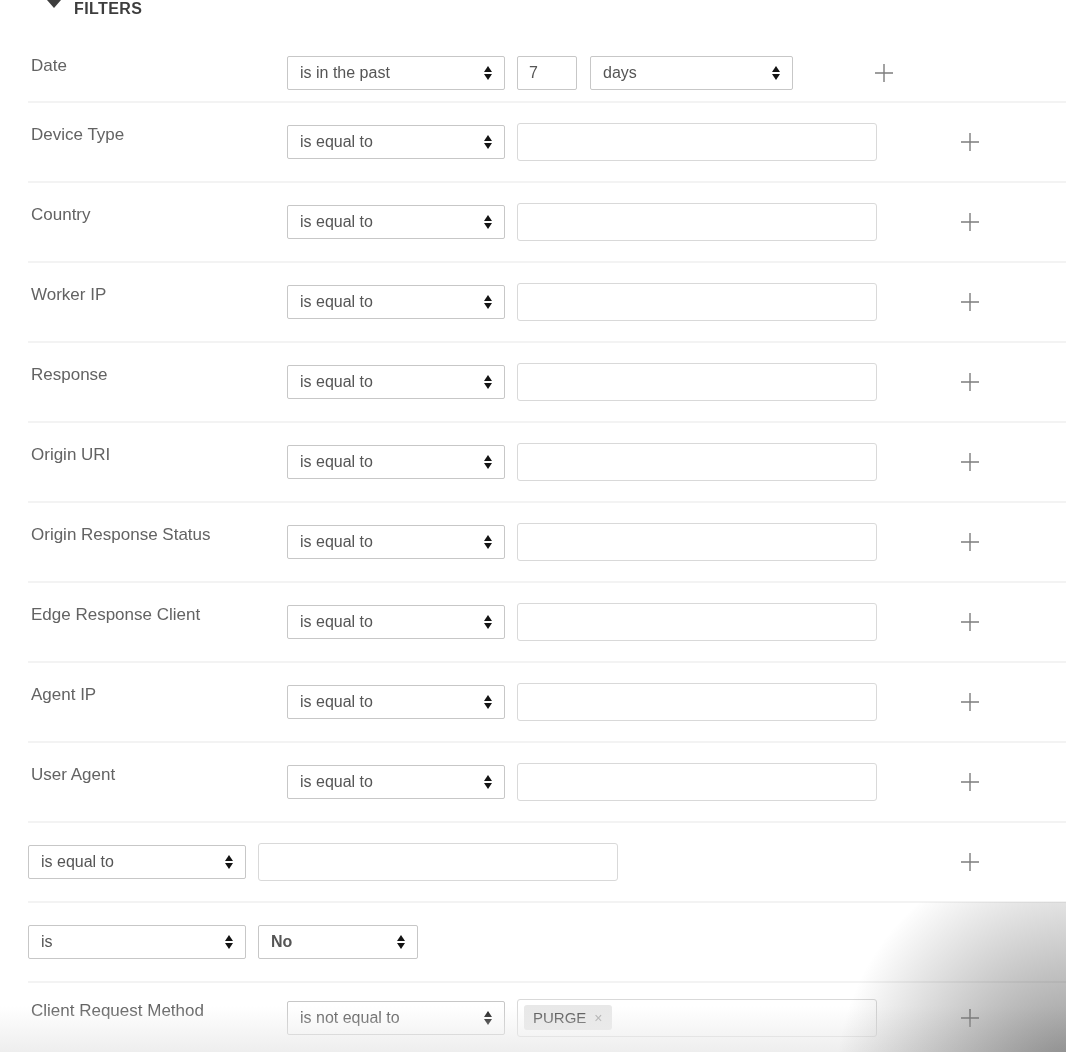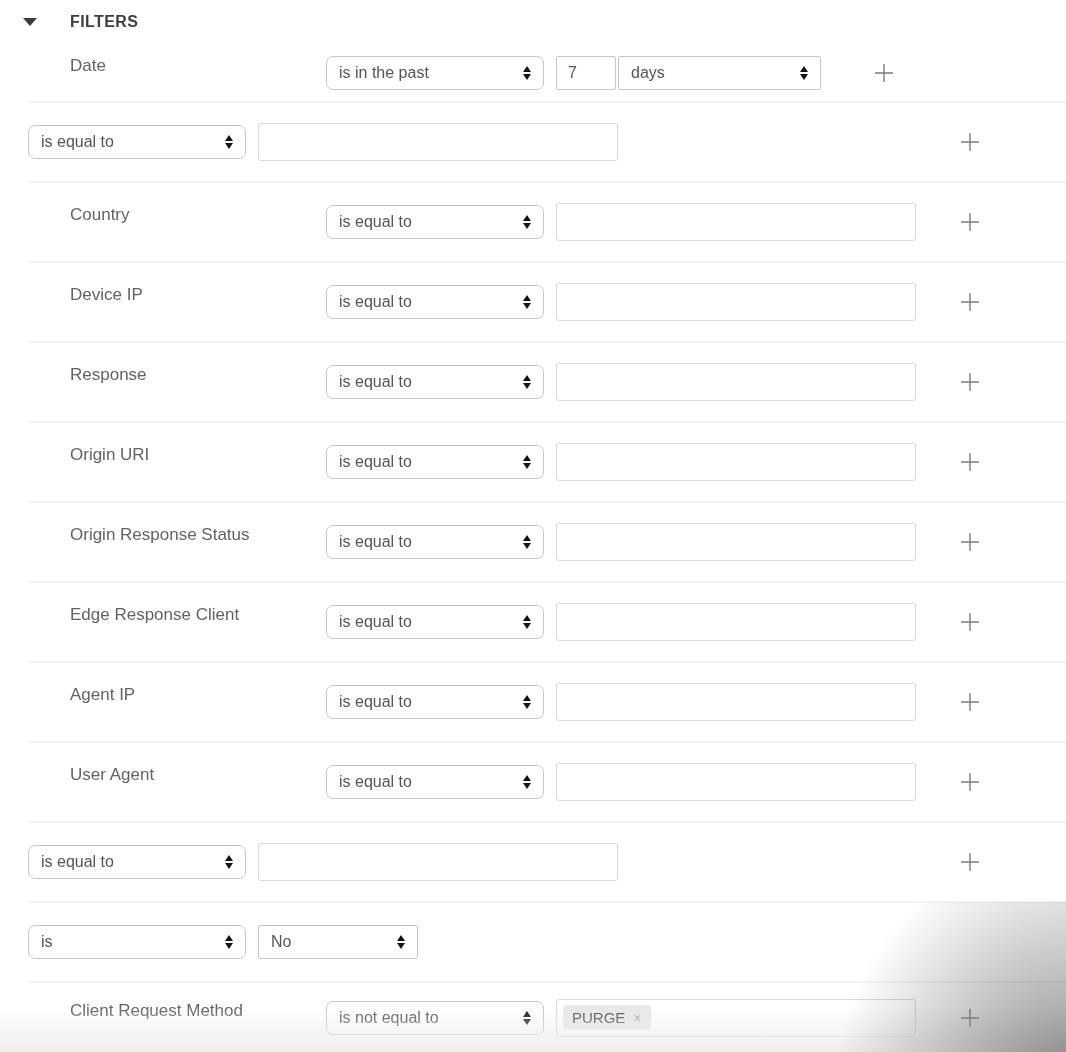--- a/index.html
+++ b/index.html
@@ -6,21 +6,21 @@
   html, body { width: 1066px; height: 1052px; }
   body {
     font-family: "Liberation Sans", "DejaVu Sans", sans-serif;
     background: #ffffff;
     position: relative;
     overflow: hidden;
   }
   .panel { width: 100%; height: 100%; position: relative; }
 
   
-  .filters-header { display: flex; align-items: center; height: 44px; padding-left: 23px; gap: 20px; }
+  .filters-header { display: flex; align-items: flex-start; height: 44px; padding-left: 47px; }
   .tri-down {
     width: 0; height: 0;
     border-left: 7px solid transparent;
     border-right: 7px solid transparent;
     border-top: 8px solid #3d3d3d;
     margin-right: 13px;
     cursor: pointer;
   }
   .filters-title {
     font-size: 16px; font-weight: bold; color: #3d3d3d; letter-spacing: 0.4px;
@@ -40,38 +40,37 @@
 
   .row-label {
     flex: 0 0 259px;
     width: 259px;
     padding-left: 3px;
     font-size: 17px;
     color: #636363;
     position: relative;
     top: -7px;
     white-space: nowrap;
-    margin-left: 39px;
   }
 
   .select {
     position: relative;
     display: flex;
     align-items: center;
     height: 34px;
     background: #ffffff;
     border: 1px solid #c7c7c7;
     border-radius: 2px;
     padding: 0 30px 0 12px;
     font-size: 16px;
     color: #555555;
     cursor: pointer;
     white-space: nowrap;
   }
-  .op-select { flex: 0 0 218px; width: 218px; border-radius: 7px; }
+  .op-select { flex: 0 0 218px; width: 218px; }
 
   .arrows {
     position: absolute; right: 12px; top: 50%;
     transform: translateY(-50%);
     display: flex; flex-direction: column; align-items: center;
   }
   .arrows .up {
     width: 0; height: 0;
     border-left: 4px solid transparent; border-right: 4px solid transparent;
     border-bottom: 6px solid #141414;
@@ -90,22 +89,22 @@
     border: 1px solid #d9d9d9; border-radius: 3px;
     font-family: inherit; font-size: 16px; color: #555555;
     padding: 0 12px; outline: none; background: #fff;
   }
   .num-input {
     width: 60px; height: 34px;
     border: 1px solid #c7c7c7; border-radius: 2px;
     font-family: inherit; font-size: 16px; color: #555555;
     padding: 0 11px; outline: none; background: #fff;
   }
-  .unit-select { flex: 0 0 203px; width: 203px; margin-left: 2px; }
-  .val-select  { flex: 0 0 160px; width: 160px; }
+  .unit-select { flex: 0 0 203px; width: 203px; margin-left: 13px; }
+  .val-select  { flex: 0 0 160px; width: 160px; font-weight: bold; }
 
   .tags-box {
     width: 360px; height: 38px;
     border: 1px solid #d9d9d9; border-radius: 3px;
     display: flex; align-items: center;
     padding: 0 6px; background: #fff; cursor: text;
   }
   .tag {
     display: inline-flex; align-items: center;
     background: #e8e8e8; border-radius: 3px;
@@ -170,20 +169,21 @@
 
     </div>
 
     <span class="plus-btn plus-short">
       <svg width="20" height="20" viewBox="0 0 20 20">
         <path d="M10 1 V19 M1 10 H19" stroke="#7d7d7d" stroke-width="1.4" fill="none"></path>
       </svg>
     </span>
   </div>
       <div class="filter-row">
+    <span class="row-label">Device Type</span>
 
     <div class="select op-select">
       <span>is equal to</span>
       <span class="arrows">
             <i class="up"></i>
             <i class="down"></i>
           </span>
     </div>
 
     <div class="value-area">
@@ -215,21 +215,21 @@
 
     </div>
 
     <span class="plus-btn plus-long">
       <svg width="20" height="20" viewBox="0 0 20 20">
         <path d="M10 1 V19 M1 10 H19" stroke="#7d7d7d" stroke-width="1.4" fill="none"></path>
       </svg>
     </span>
   </div>
       <div class="filter-row">
-    <span class="row-label">Device IP</span>
+    <span class="row-label">Worker IP</span>
 
     <div class="select op-select">
       <span>is equal to</span>
       <span class="arrows">
             <i class="up"></i>
             <i class="down"></i>
           </span>
     </div>
 
     <div class="value-area">

